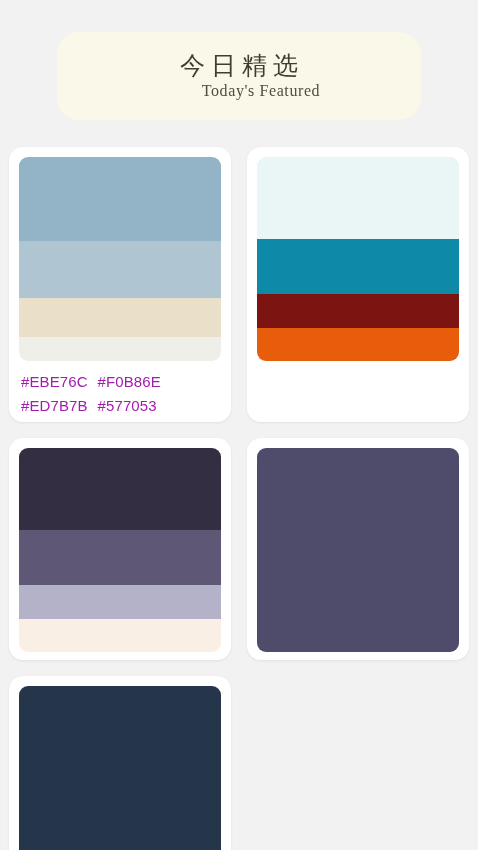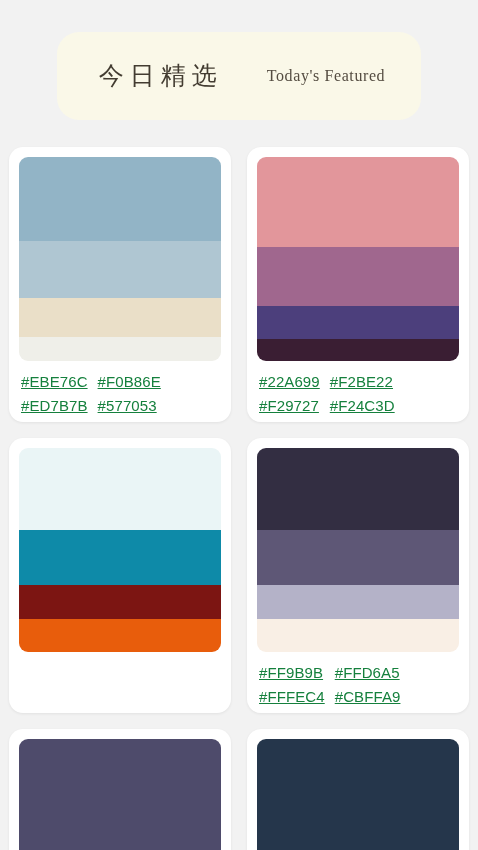--- a/index.html
+++ b/index.html
@@ -16,20 +16,21 @@
     -webkit-font-smoothing: antialiased;
   }
 
   
   .header-banner {
     margin: 32px 57px 0 57px;
     height: 88px;
     background: #FAF8E8;
     border-radius: 22px;
     display: flex;
+    flex-direction: column;
     align-items: center;
     justify-content: center;
     gap: 0;
   }
 
   .header-title-cn {
     font-family: "Liberation Serif", "DejaVu Serif", serif;
     font-size: 25px;
     letter-spacing: 6px;
     text-indent: 6px;
@@ -80,24 +81,23 @@
     grid-template-columns: auto auto;
     justify-content: start;
     column-gap: 10px;
     row-gap: 7px;
     padding-left: 2px;
   }
 
   .hex-code {
     font-family: "Liberation Sans", sans-serif;
     font-size: 15px;
-    color: #15803d;
+    color: #a21caf;
     letter-spacing: 0.1px;
     white-space: nowrap;
-    text-decoration: underline;
   }
 </style>
 </head>
 <body style="background: rgb(242, 242, 242);">
 
 <div class="page-root">
 
   <div class="header-banner" style="background: rgb(250, 248, 232);">
     <div class="header-title-cn">今日精选</div>
     <div class="header-title-en">Today's Featured</div>
@@ -113,52 +113,32 @@
         </div>
         <div class="hex-list">
           <span class="hex-code">#EBE76C</span>
           <span class="hex-code">#F0B86E</span>
           <span class="hex-code">#ED7B7B</span>
           <span class="hex-code">#577053</span>
         </div>
       </div>
       <div class="palette-card">
         <div class="swatch-stack">
-          <div class="swatch-band" style="background: rgb(226, 150, 155); flex: 44 0 0px;"></div>
-          <div class="swatch-band" style="background: rgb(160, 103, 142); flex: 29 0 0px;"></div>
-          <div class="swatch-band" style="background: rgb(76, 63, 124); flex: 16 0 0px;"></div>
-          <div class="swatch-band" style="background: rgb(58, 30, 51); flex: 11 0 0px;"></div>
-        </div>
-        <div class="hex-list">
-          <span class="hex-code">#22A699</span>
-          <span class="hex-code">#F2BE22</span>
-          <span class="hex-code">#F29727</span>
-          <span class="hex-code">#F24C3D</span>
-        </div>
-      </div>
-      <div class="palette-card">
-        <div class="swatch-stack">
           <div class="swatch-band" style="background: rgb(234, 245, 246); flex: 40 0 0px;"></div>
           <div class="swatch-band" style="background: rgb(14, 138, 168); flex: 27 0 0px;"></div>
           <div class="swatch-band" style="background: rgb(124, 21, 18); flex: 17 0 0px;"></div>
           <div class="swatch-band" style="background: rgb(232, 93, 12); flex: 16 0 0px;"></div>
         </div>
       </div>
       <div class="palette-card">
         <div class="swatch-stack">
           <div class="swatch-band" style="background: rgb(51, 46, 66); flex: 40 0 0px;"></div>
           <div class="swatch-band" style="background: rgb(94, 87, 118); flex: 27 0 0px;"></div>
           <div class="swatch-band" style="background: rgb(180, 178, 200); flex: 17 0 0px;"></div>
           <div class="swatch-band" style="background: rgb(249, 239, 229); flex: 16 0 0px;"></div>
-        </div>
-        <div class="hex-list">
-          <span class="hex-code">#FF9B9B</span>
-          <span class="hex-code">#FFD6A5</span>
-          <span class="hex-code">#FFFEC4</span>
-          <span class="hex-code">#CBFFA9</span>
         </div>
       </div>
       <div class="palette-card">
         <div class="swatch-stack">
           <div class="swatch-band" style="background: rgb(78, 75, 107); flex: 1 1 auto;"></div>
         </div>
       </div>
       <div class="palette-card">
         <div class="swatch-stack">
           <div class="swatch-band" style="background: rgb(37, 54, 75); flex: 1 1 auto;"></div>

